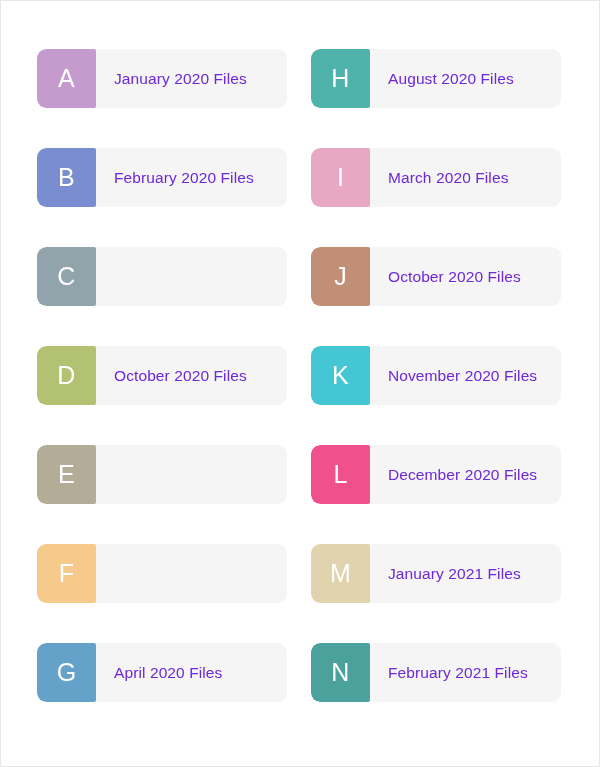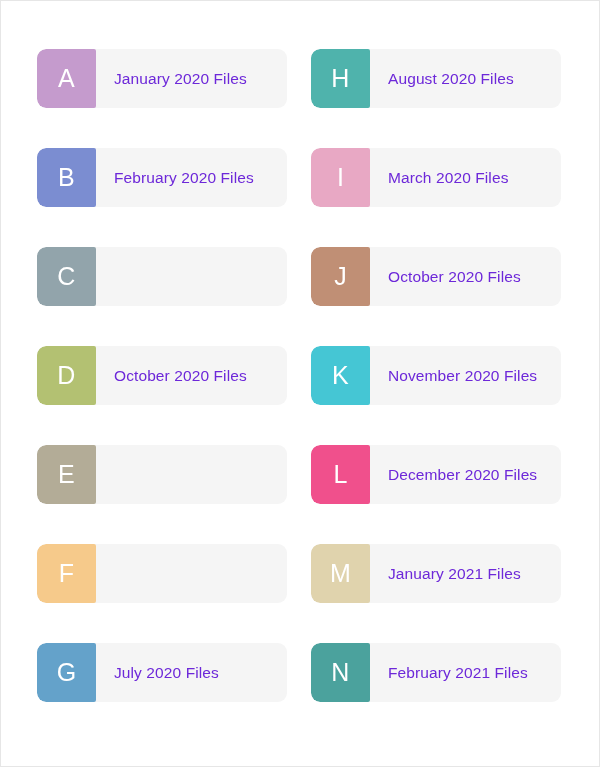--- a/index.html
+++ b/index.html
@@ -125,20 +125,20 @@
       </div>
       <div class="folder-pill">
         <div class="folder-badge" style="background: rgb(246, 202, 139);">F</div>
       </div>
       <div class="folder-pill">
         <div class="folder-badge" style="background: rgb(224, 211, 173);">M</div>
         <div class="folder-label">January 2021 Files</div>
       </div>
       <div class="folder-pill">
         <div class="folder-badge" style="background: rgb(100, 162, 202);">G</div>
-        <div class="folder-label">July 2020 Files</div>
+        <div class="folder-label">April 2020 Files</div>
       </div>
       <div class="folder-pill">
         <div class="folder-badge" style="background: rgb(75, 162, 157);">N</div>
         <div class="folder-label">February 2021 Files</div>
       </div>
     </div>
 </div>
 
 </body></html>

